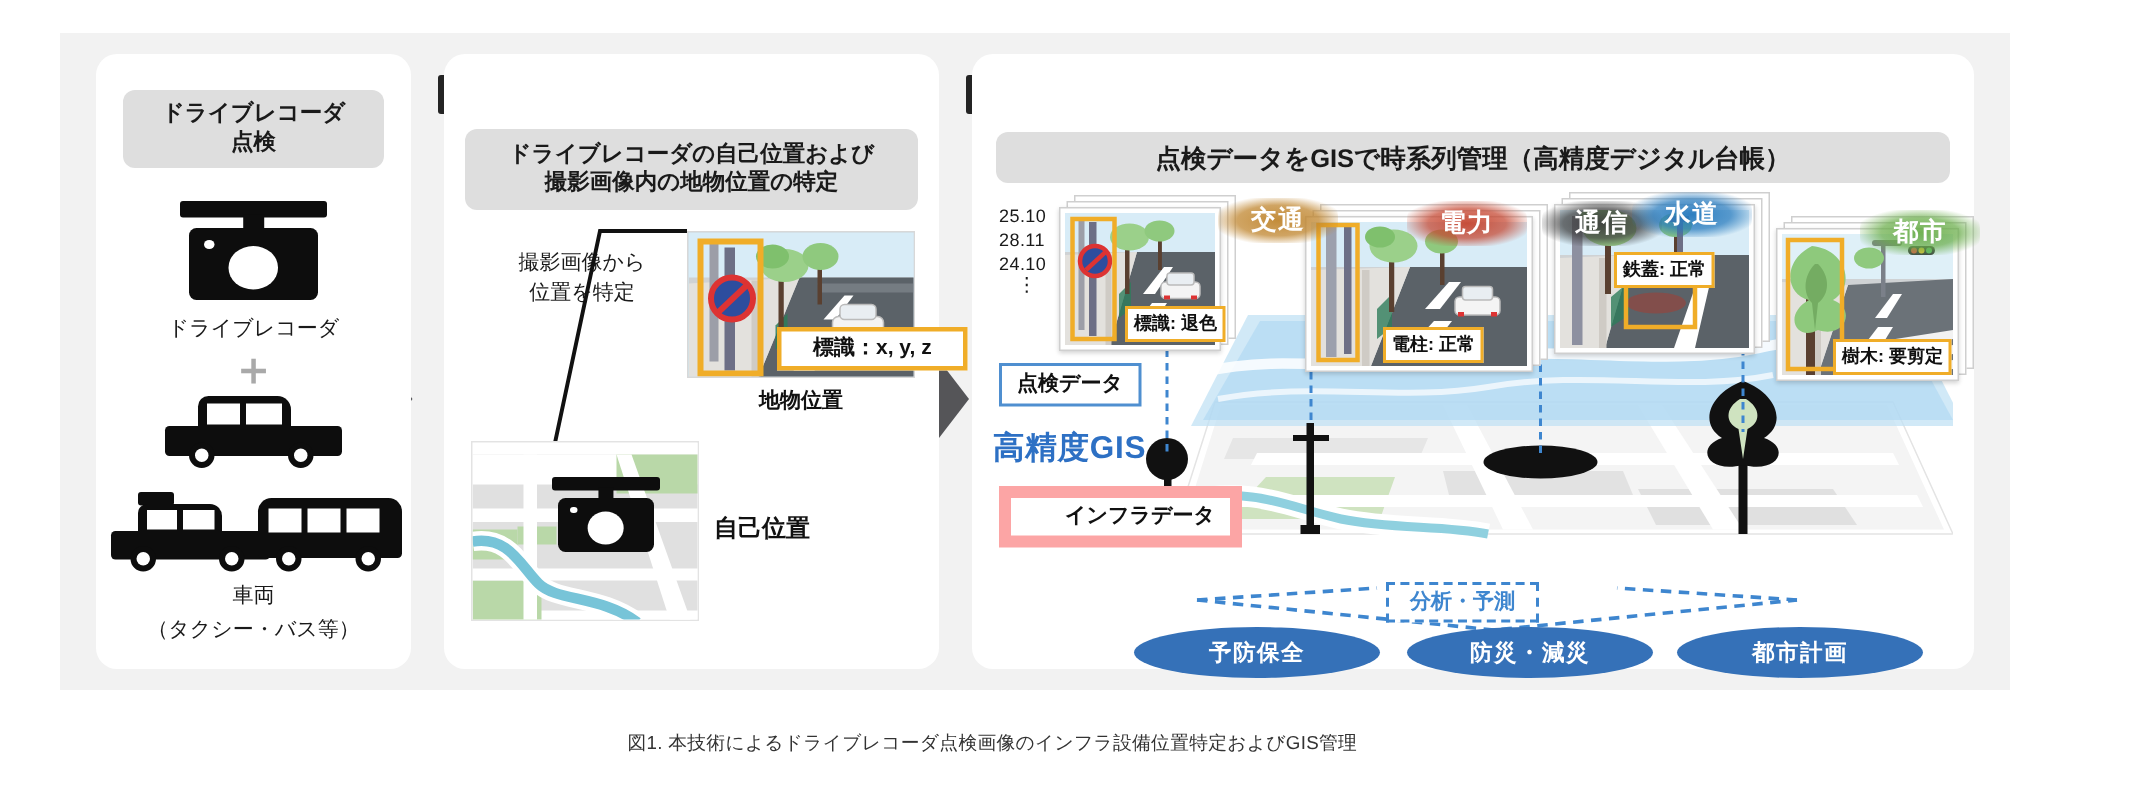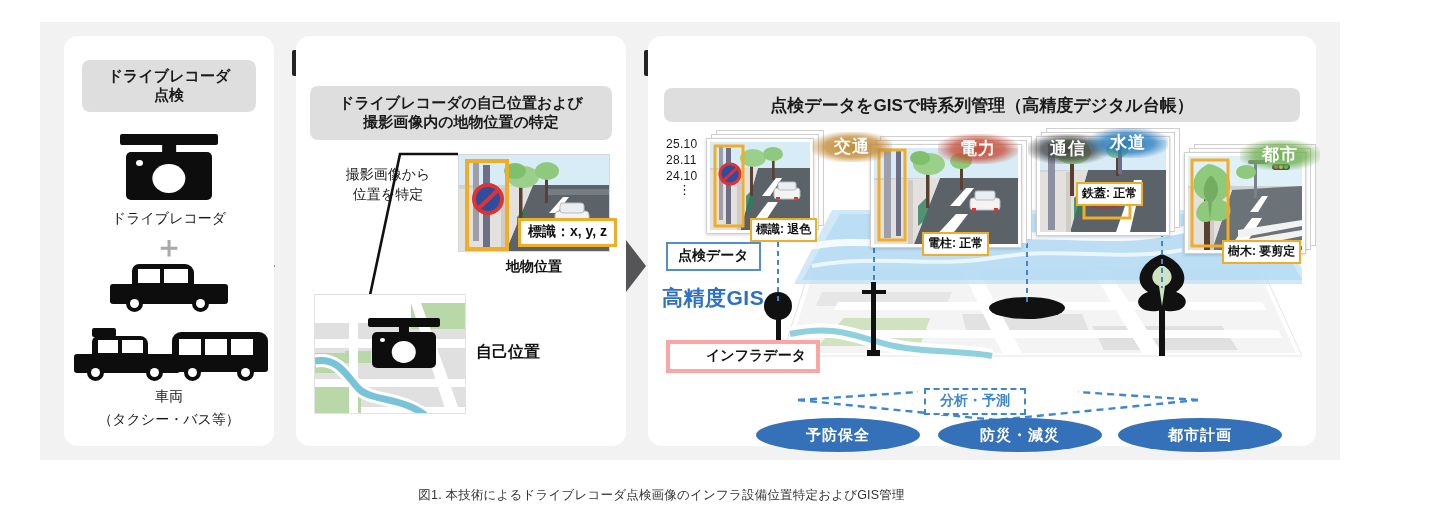--- a/index.html
+++ b/index.html
@@ -103,21 +103,21 @@
     overflow:hidden; border:1px solid #d8d8d8; background:#cfe4f2;
   }
   #lbl-feature-pos{
     position:absolute; left:162px; top:222px; width:152px; text-align:center;
     font-size:14px; font-weight:bold; color:#111;
   }
   #chip-sign-xyz{
     position:absolute; left:222px; top:182px;
     background:#ffffff; border:3px solid #f0ad28;
     font-size:14px; font-weight:bold; color:#111;
-    padding:2px 7px 3px; white-space:nowrap; z-index:6;text-align:right;
+    padding:2px 21px 3px; white-space:nowrap; z-index:6;text-align:right;
   }
   #map-thumb{
     position:absolute; left:18px; top:258px; width:152px; height:120px;
     overflow:hidden; background:#ffffff; border:1px solid #e3e3e3;
   }
   #icon-dashcam-mid{ position:absolute; left:72px; top:282px; width:72px; height:50px; z-index:4;}
   #lbl-self-pos{
     position:absolute; left:180px; top:306px; font-size:16px;
     font-weight:bold; color:#111;
   }
@@ -152,30 +152,30 @@
   .cat-label{
     position:absolute; font-size:17px; font-weight:bold; color:#ffffff;
     white-space:nowrap; padding:1px 9px 2px; border-radius:12px;
     letter-spacing:1px; z-index:12;
   }
 
   
   .status-chip{
     position:absolute; background:#ffffff; border:2px solid #f0ad28;
     font-size:12px; font-weight:bold; color:#111; padding:1px 4px 2px;
-    white-space:nowrap; z-index:11;margin-top:14px;
+    white-space:nowrap; z-index:11;
   }
 
   
   .legend-chip{
     position:absolute; background:#ffffff; font-size:14px; font-weight:bold;
     color:#111; padding:3px 10px 4px; white-space:nowrap; z-index:14;
   }
   #chip-inspection-data{ border:2px solid #4f8fd0; left:18px; top:206px; }
-  #chip-infra-data     { border:4px solid #fca5a5; left:18px; top:304px;padding-left:36px; }
+  #chip-infra-data     { border:8px solid #fca5a5; left:18px; top:288px;padding-left:36px; }
   #lbl-gis{
     position:absolute; left:14px; top:248px; z-index:14;
     font-size:21px; font-weight:bold; color:#2d70c4; letter-spacing:.5px;
   }
 
   
   #gis-layers{ position:absolute; left:14px; top:170px; width:640px; height:190px;}
 
   
   #chip-analysis{

